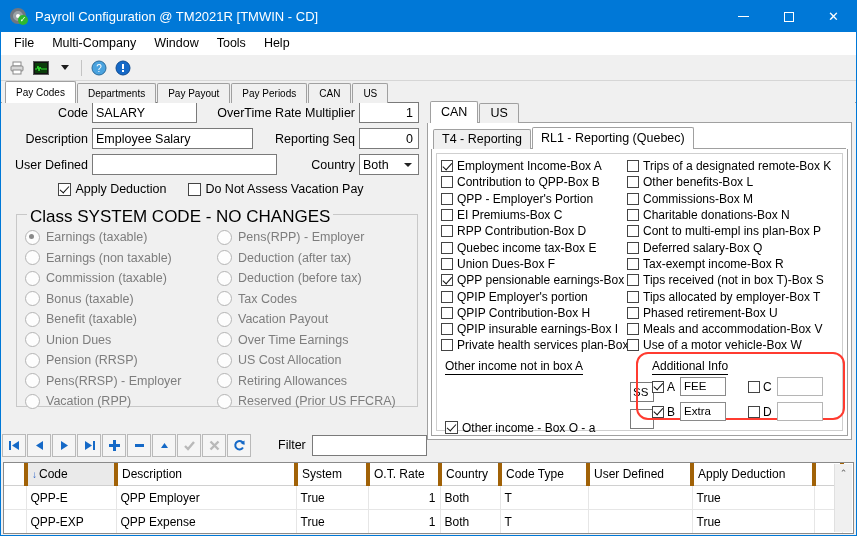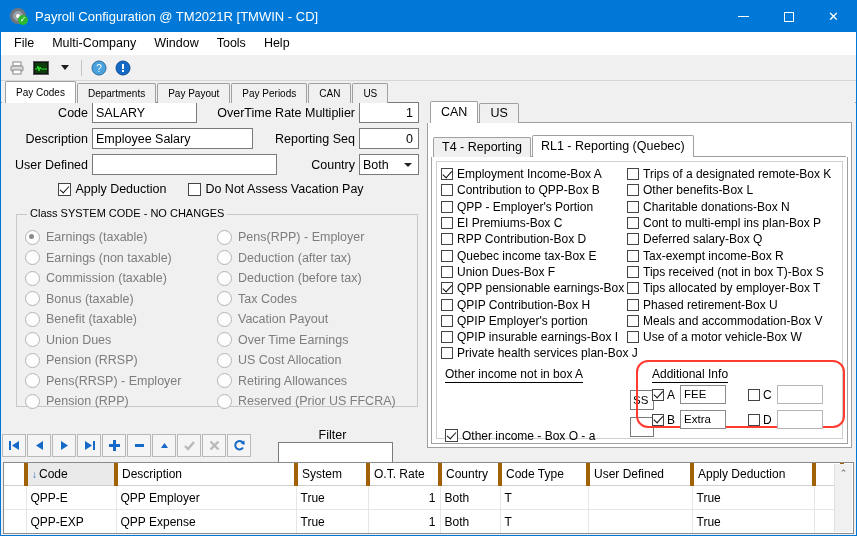--- a/index.html
+++ b/index.html
@@ -71,48 +71,48 @@
   .checkline{display:flex;align-items:center;justify-content:center;margin-top:6px;gap:22px;}
   .cbx{display:inline-flex;align-items:center;font-size:12.5px;}
   .box{width:13px;height:13px;border:1px solid #444;background:#fff;box-sizing:border-box;
        margin-right:4px;position:relative;flex:none;}
   .box.checked:after{content:"";position:absolute;left:3px;top:0px;width:4px;height:8px;
        border:solid #111;border-width:0 1.6px 1.6px 0;transform:rotate(42deg);}
 
   
   .grp{position:absolute;left:14px;top:113px;width:400px;height:191px;
        border:1px solid #c8c8c8;background:#f0f0f0;}
-  .grp-title{position:absolute;left:10px;top:-8px;background:#f0f0f0;padding:0 3px;font-size:11px;}
+  .grp-title{position:absolute;left:10px;top:-8px;background:#f0f0f0;padding:0 3px;font-size:17px;}
   .radios{display:flex;padding:12px 0 0 8px;}
   .rcol{width:192px;}
   .ritem{display:flex;align-items:center;height:20.5px;font-size:12.5px;color:#7d7d7d;}
   .radio{width:13px;height:13px;border:1px solid #b4b4b4;border-radius:50%;background:#fdfdfd;
          margin-right:6px;position:relative;flex:none;}
   .radio.sel:after{content:"";position:absolute;left:3px;top:3px;width:5px;height:5px;
          border-radius:50%;background:#8a8a8a;}
 
   
   .navbar{position:absolute;left:0;top:330px;width:440px;height:28px;display:flex;align-items:center;}
   .nbtn{width:22px;height:21px;border:1px solid #b9b9b9;background:#f5f5f5;margin-right:1px;
         display:flex;align-items:center;justify-content:center;color:#1569c7;font-size:13px;font-weight:bold;}
   .nbtn.dis{color:#bdbdbd;}
-  .filter-wrap{display:flex;align-items:center;margin-left:26px;flex-direction:column;}
+  .filter-wrap{display:flex;align-items:center;margin-left:26px;}
   .filter-lbl{font-size:12.5px;margin-right:6px;}
   .filter-box{width:115px;height:21px;border:1px solid #7a7a7a;background:#fff;box-sizing:border-box;}
 
   
   .rightpane{position:absolute;left:425px;top:0px;right:3px;}
   .subtabs{display:flex;align-items:flex-end;height:22px;padding-left:3px;position:relative;}
   .subtabs:after{content:"";position:absolute;left:3px;right:0;bottom:0;height:1px;background:#a0a0a0;}
   .stab{height:19px;line-height:19px;padding:0 10px;font-size:12.5px;background:#f0f0f0;
         border:1px solid #a0a0a0;border-bottom:none;margin-right:1px;z-index:1;position:relative;
         border-radius:2px 2px 0 0;}
   .stab.active{background:#fff;height:21px;line-height:21px;z-index:3;}
 
-  .tabpane{border:1px solid #a0a0a0;border-top:none;background:#fff;padding:12px 3px 3px 3px;}
+  .tabpane{border:1px solid #a0a0a0;border-top:none;background:#fff;padding:4px 3px 3px 3px;}
   .subtabs2{display:flex;align-items:flex-end;height:22px;position:relative;padding-left:2px;}
   .subtabs2:after{content:"";position:absolute;left:2px;right:2px;bottom:0;height:1px;background:#a0a0a0;}
   .s2tab{height:19px;line-height:19px;padding:0 8px;font-size:12.5px;background:#f0f0f0;
          border:1px solid #a0a0a0;border-bottom:none;margin-right:1px;z-index:1;position:relative;
          border-radius:2px 2px 0 0;}
   .s2tab.active{background:#fff;height:21px;line-height:21px;z-index:3;}
 
   .inner{border:1px solid #a0a0a0;border-top:none;background:#fff;position:relative;height:286px;}
   .innerbox{position:absolute;left:4px;top:4px;right:4px;bottom:4px;border:1px solid #cfcfcf;}
 
@@ -309,21 +309,21 @@
           <div class="ritem">
               <span class="radio"></span>
               <span>Pension (RRSP)</span>
             </div>
           <div class="ritem">
               <span class="radio"></span>
               <span>Pens(RRSP) - Employer</span>
             </div>
           <div class="ritem">
               <span class="radio"></span>
-              <span>Pension (RPP)</span>
+              <span>Vacation (RPP)</span>
             </div>
         </div>
         <div class="rcol">
           <div class="ritem">
               <span class="radio"></span>
               <span>Pens(RPP) - Employer</span>
             </div>
           <div class="ritem">
               <span class="radio"></span>
               <span>Deduction (after tax)</span>
@@ -466,43 +466,47 @@
                 <div class="cbrow">
                     <span class="box"></span>
                     <span>Union Dues-Box F</span>
                   </div>
                 <div class="cbrow">
                     <span class="box checked"></span>
                     <span>QPP pensionable earnings-Box G</span>
                   </div>
                 <div class="cbrow">
                     <span class="box"></span>
+                    <span>QPIP Employer's portion</span>
+                  </div>
+                <div class="cbrow">
+                    <span class="box"></span>
                     <span>QPIP Contribution-Box H</span>
-                  </div>
-                <div class="cbrow">
-                    <span class="box"></span>
-                    <span>QPIP Employer's portion</span>
                   </div>
                 <div class="cbrow">
                     <span class="box"></span>
                     <span>QPIP insurable earnings-Box I</span>
                   </div>
                 <div class="cbrow">
                     <span class="box"></span>
                     <span>Private health services plan-Box J</span>
                   </div>
               </div>
               <div class="cbcol wide">
                 <div class="cbrow">
                     <span class="box"></span>
                     <span>Trips of a designated remote-Box K</span>
                   </div>
                 <div class="cbrow">
                     <span class="box"></span>
                     <span>Other benefits-Box L</span>
+                  </div>
+                <div class="cbrow">
+                    <span class="box"></span>
+                    <span>Commissions-Box M</span>
                   </div>
                 <div class="cbrow">
                     <span class="box"></span>
                     <span>Charitable donations-Box N</span>
                   </div>
                 <div class="cbrow">
                     <span class="box"></span>
                     <span>Cont to multi-empl ins plan-Box P</span>
                   </div>
                 <div class="cbrow">

